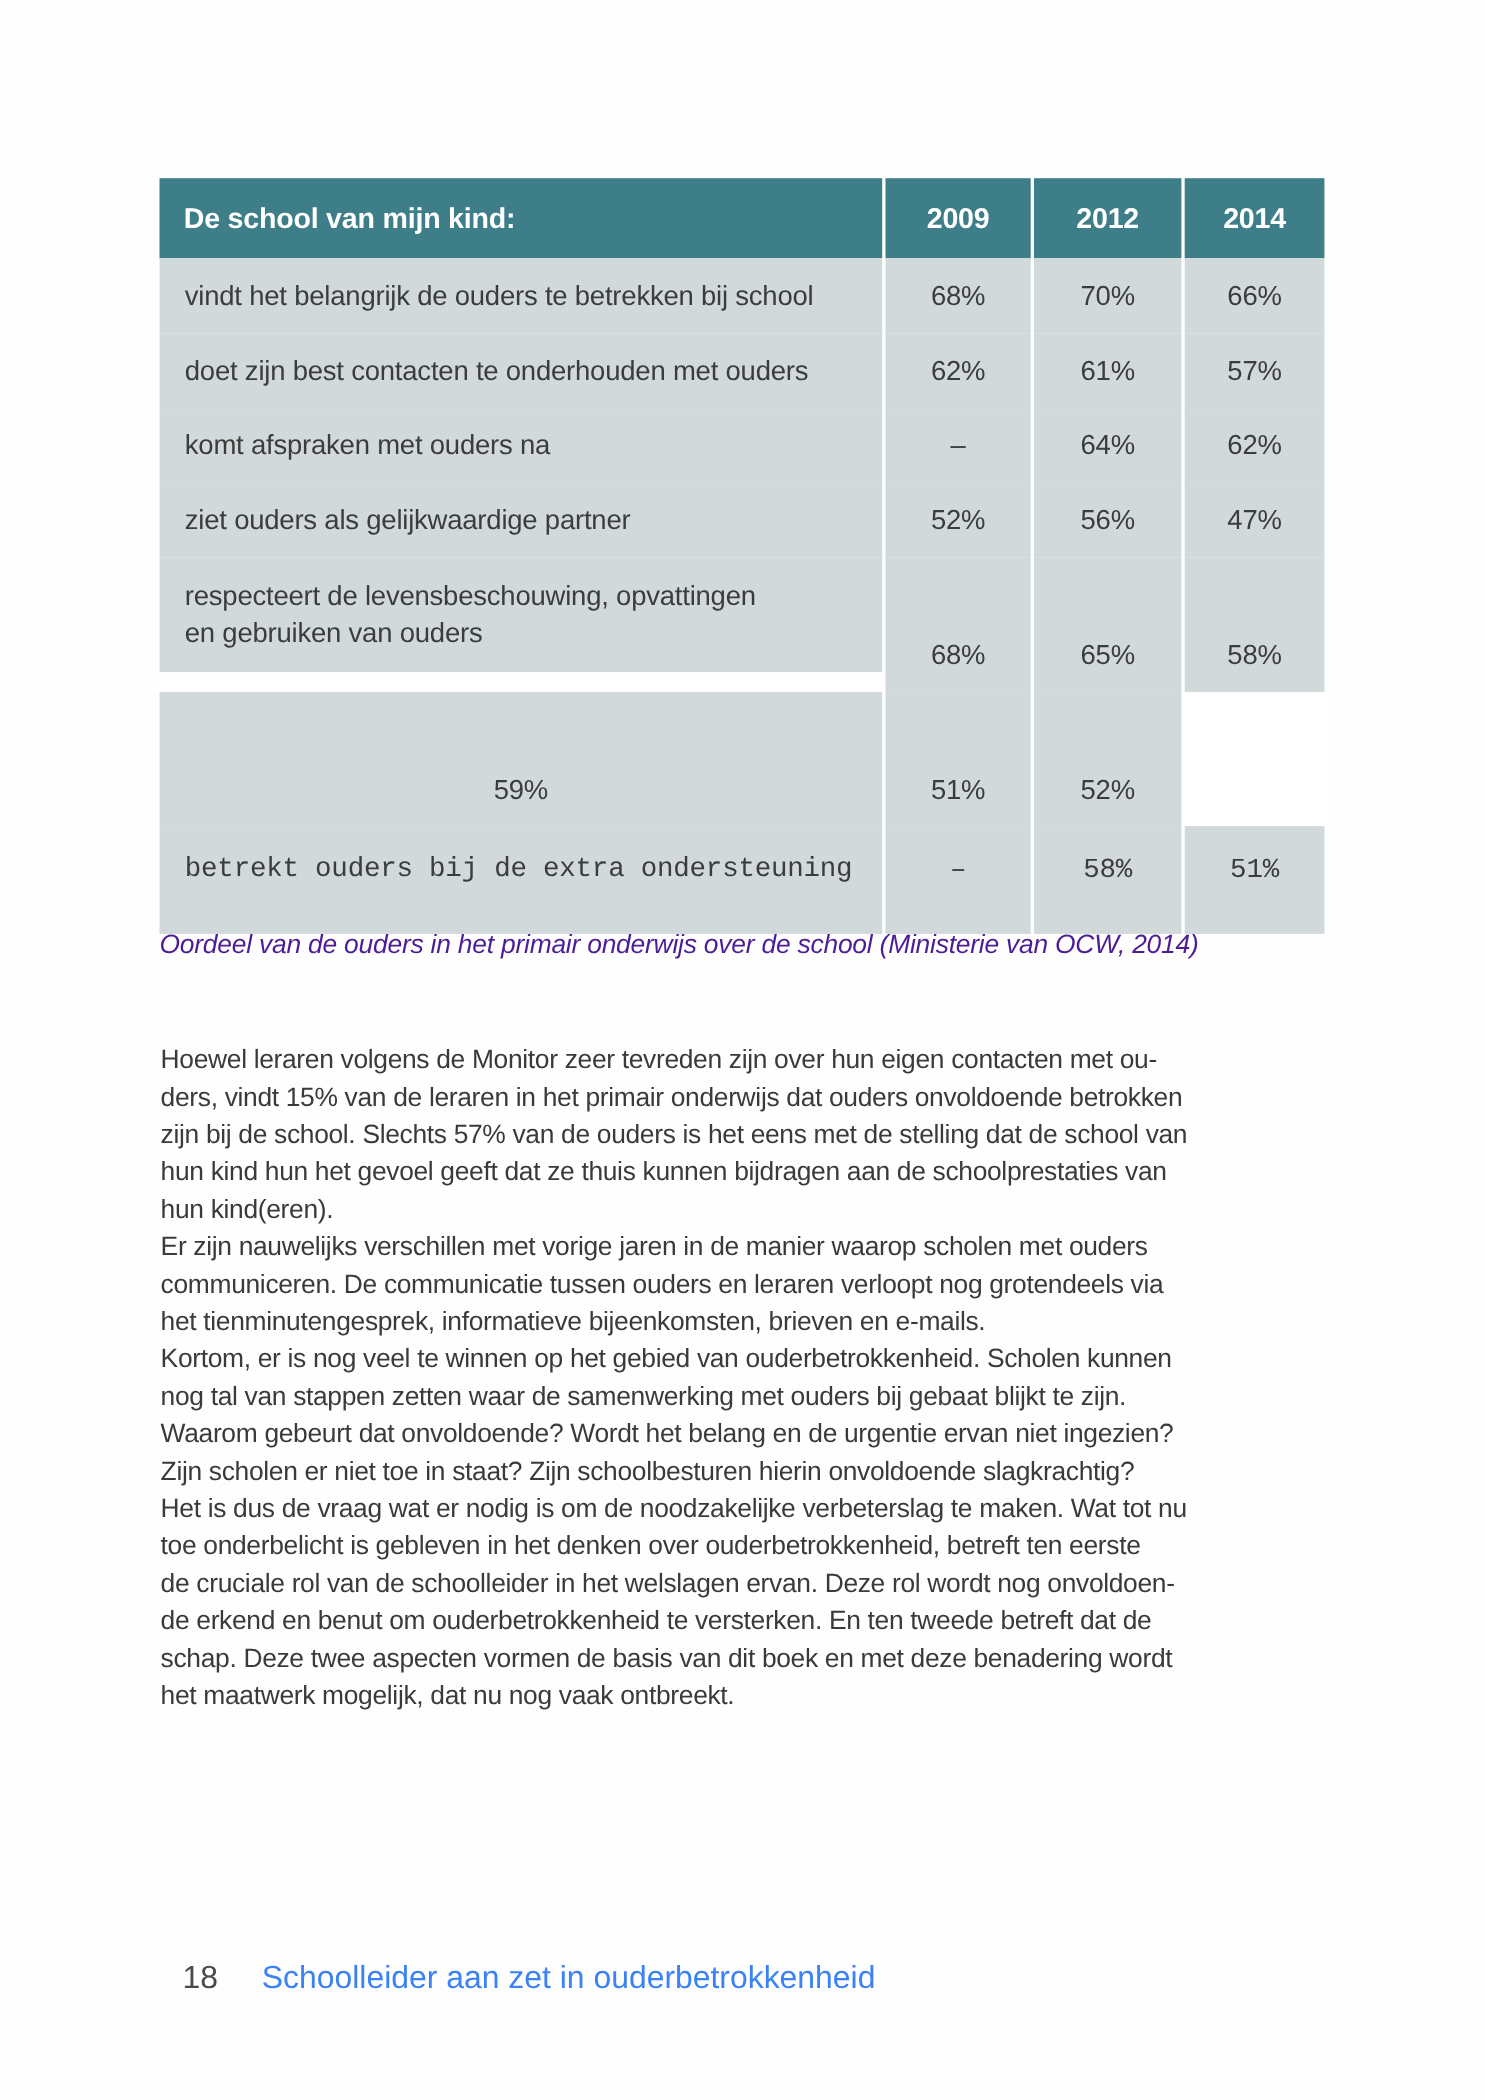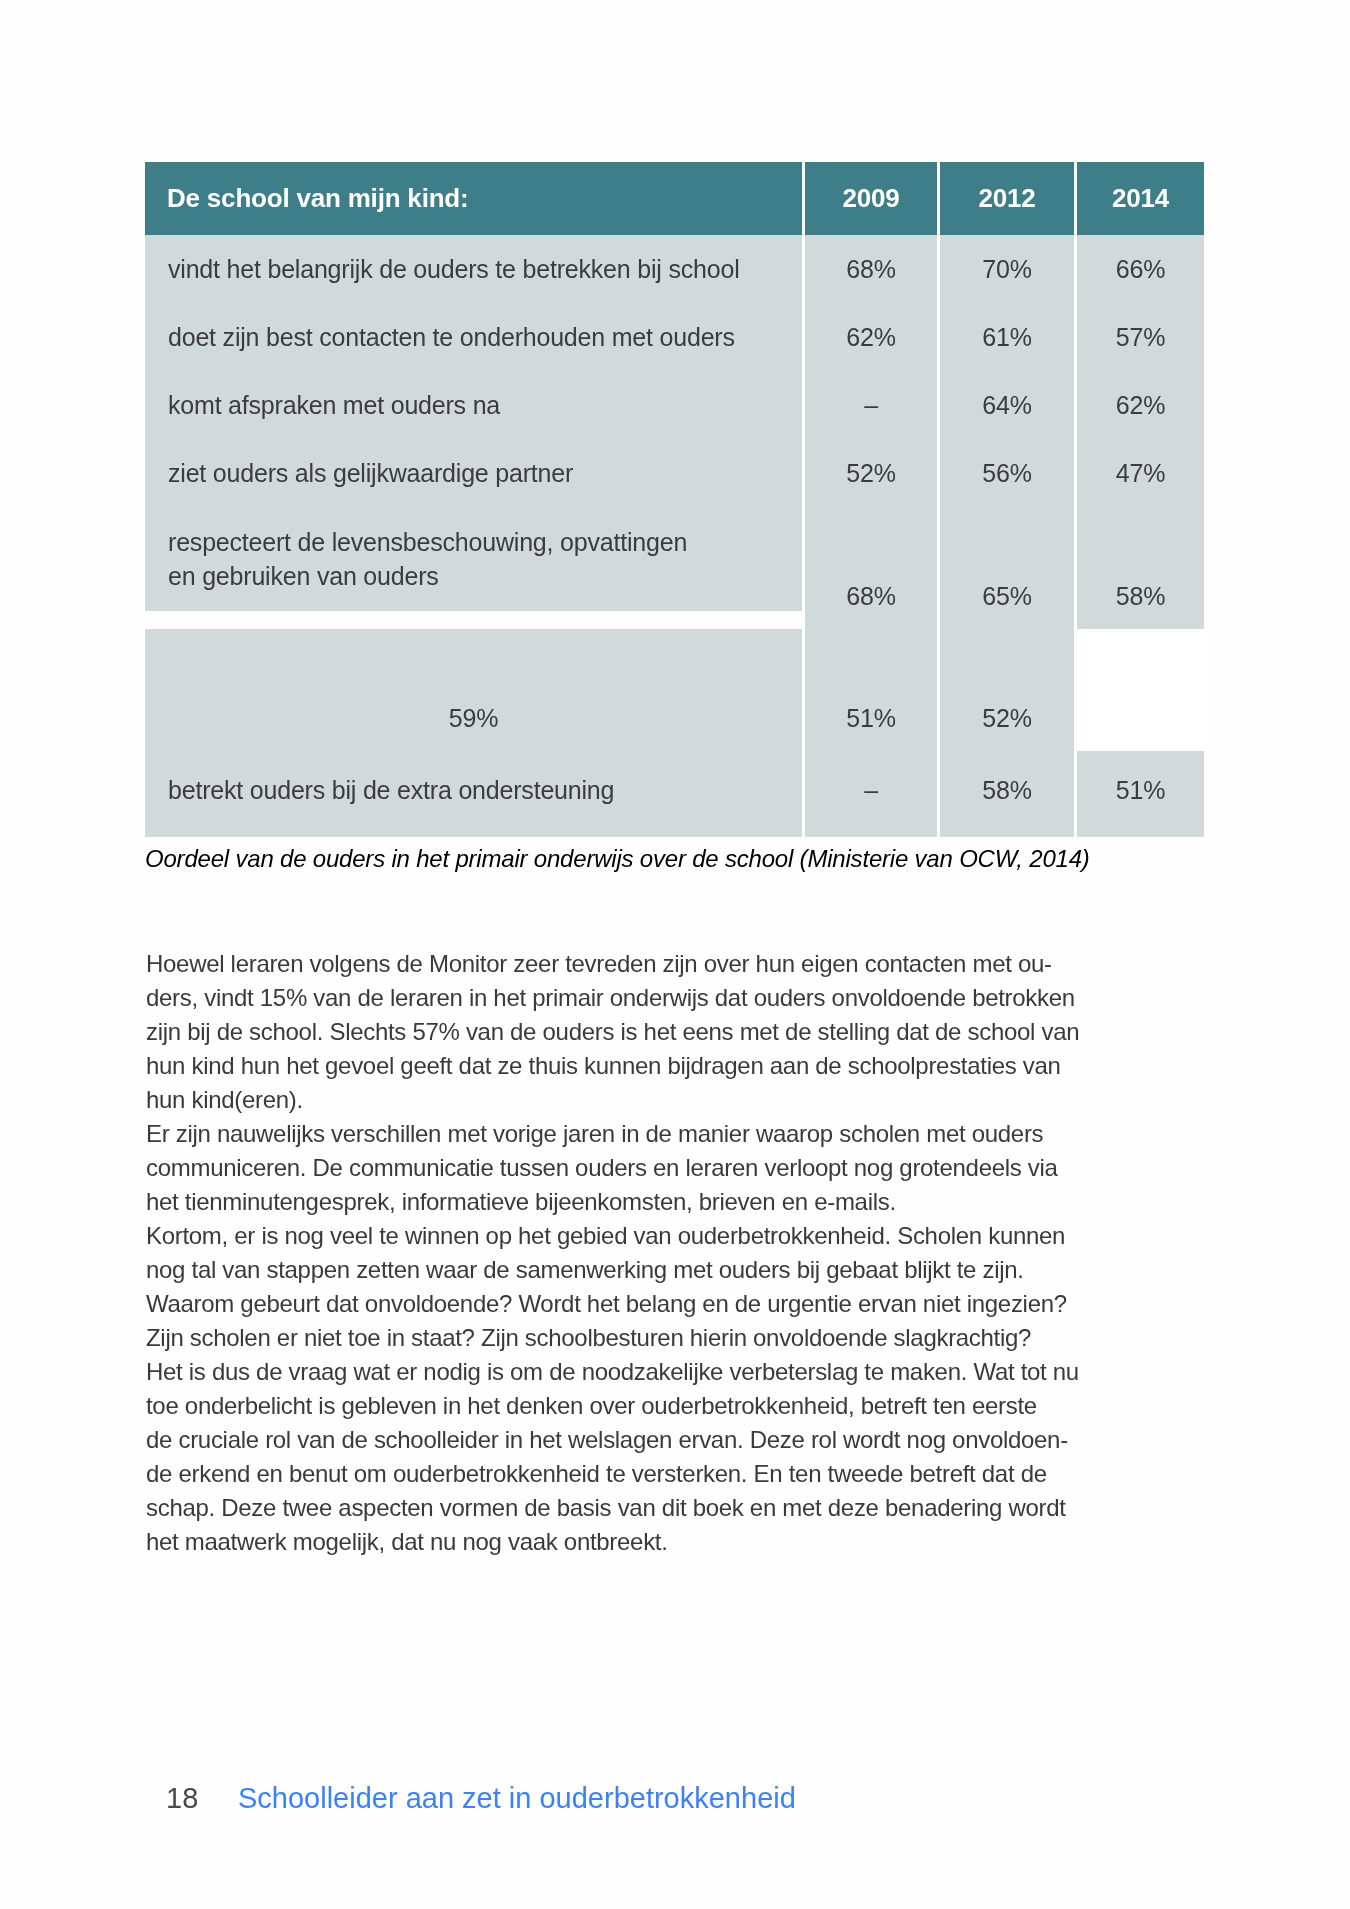--- a/index.html
+++ b/index.html
@@ -36,26 +36,26 @@
   }
   .tbody-row .cell.label{
     padding-left:23px;white-space:pre-line;line-height:34px;
   }
   .tbody-row .cell.val{justify-content:center;}
   .tbody-row.single{height:68px;}
   .tbody-row.single .cell{height:68px;}
   .tbody-row.multi .cell{height:104px;}
   .tbody-row.multi .cell.val{align-items:flex-end;padding-bottom:18px;}
   .tbody-row.last .cell{height:78px;}
-  .tbody-row.last .cell.label,.tbody-row.last .cell.val{align-items:center;padding-bottom:8px;}
+  .tbody-row.last .cell.label,.tbody-row.last .cell.val{align-items:center;padding-bottom:20px;font-family:Liberation Mono, monospace;}
 
   
   .caption{
     position:absolute;left:145px;top:845px;width:1070px;
-    font-style:italic;font-size:24px;color:#000000;letter-spacing:-0.2px;
+    font-style:italic;font-size:24px;color:#4c1d95;letter-spacing:-0.2px;
   }
 
   
   .bodytext{
     position:absolute;left:146px;top:947px;width:1070px;
     font-size:24px;line-height:34px;color:#3a3a3a;letter-spacing:-0.3px;
   }
   .bline{white-space:nowrap;}
 
   

